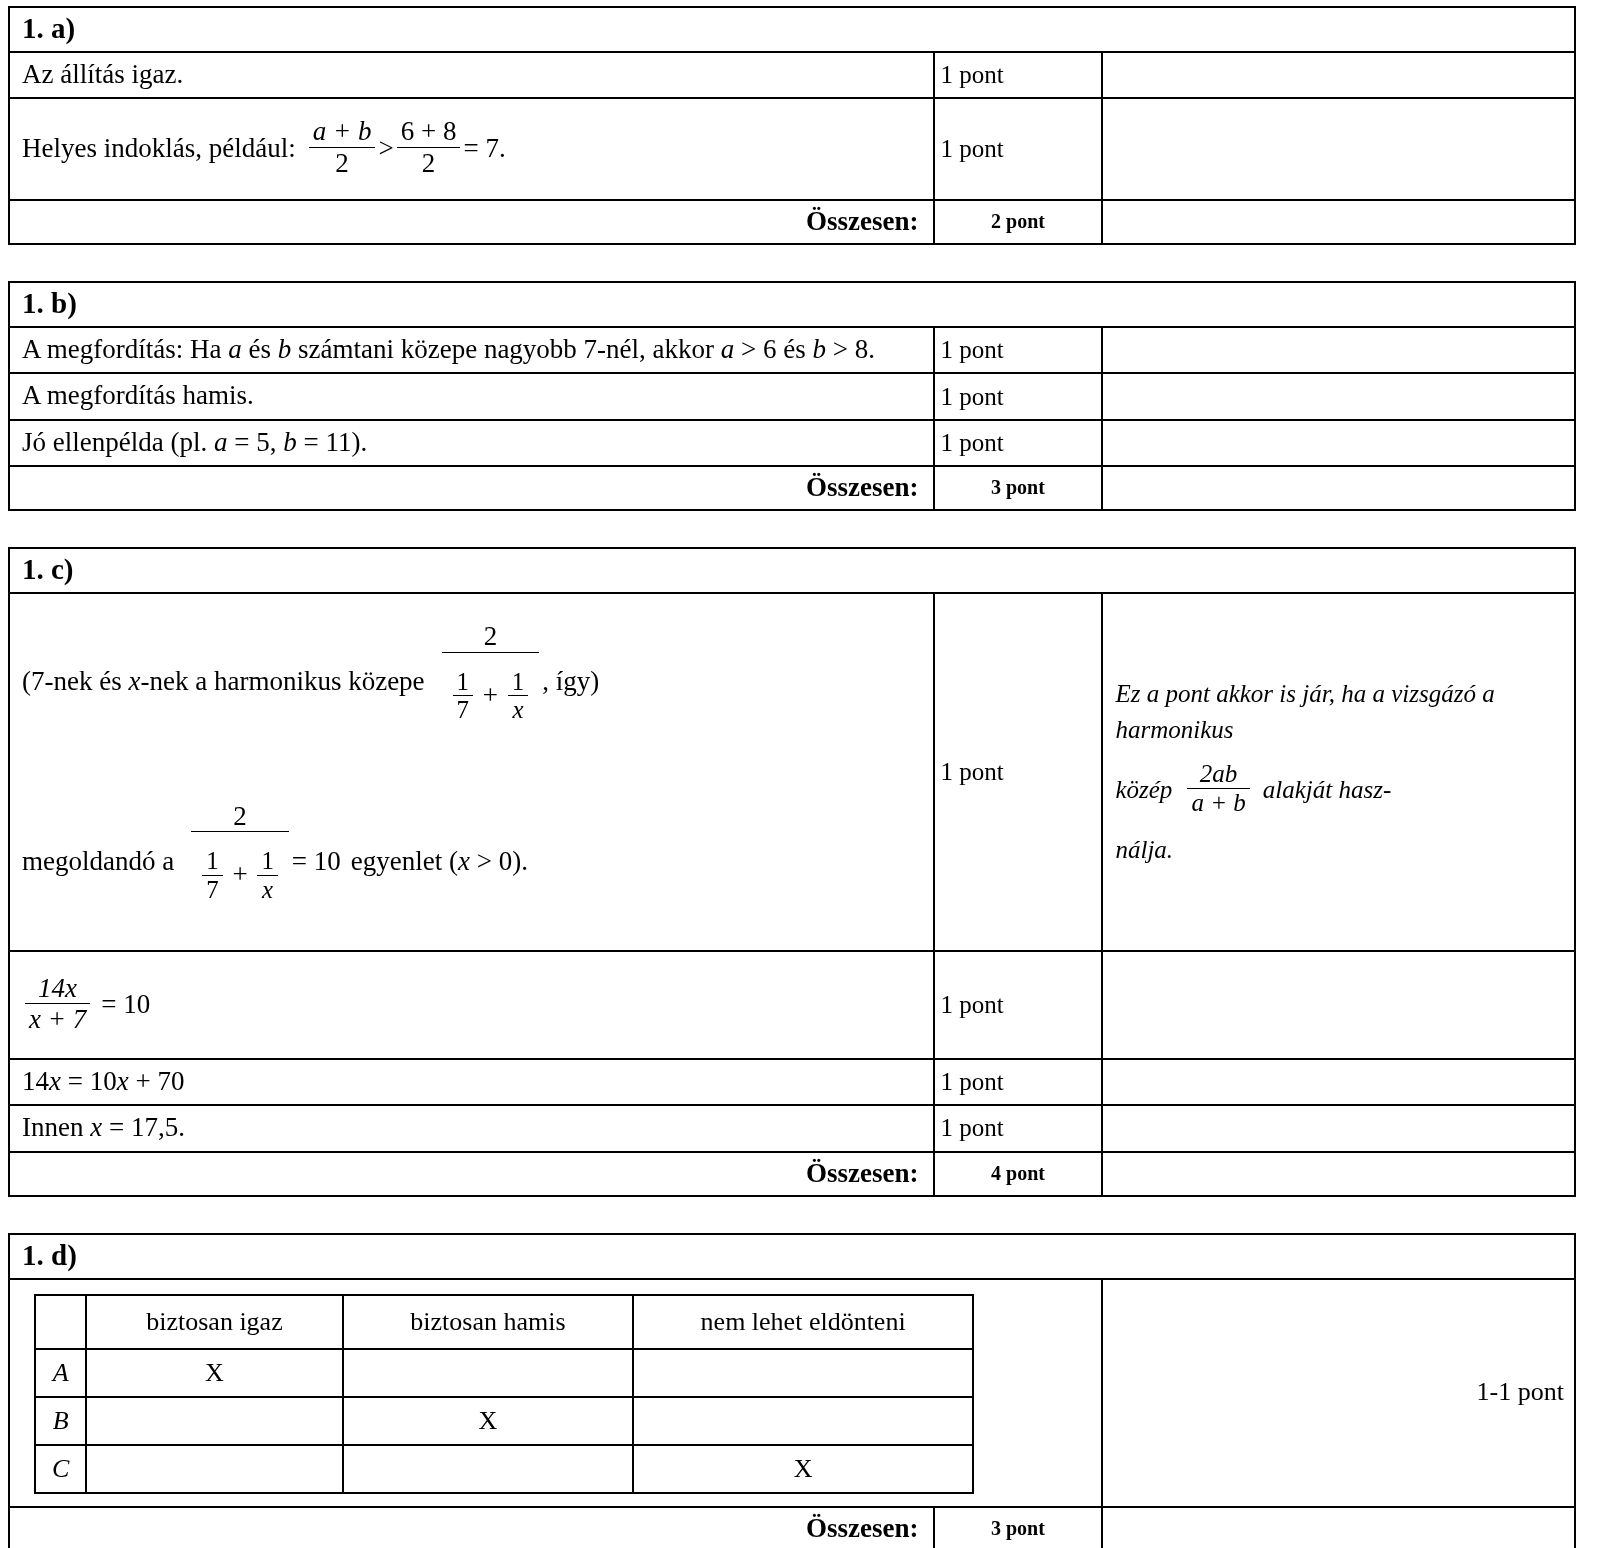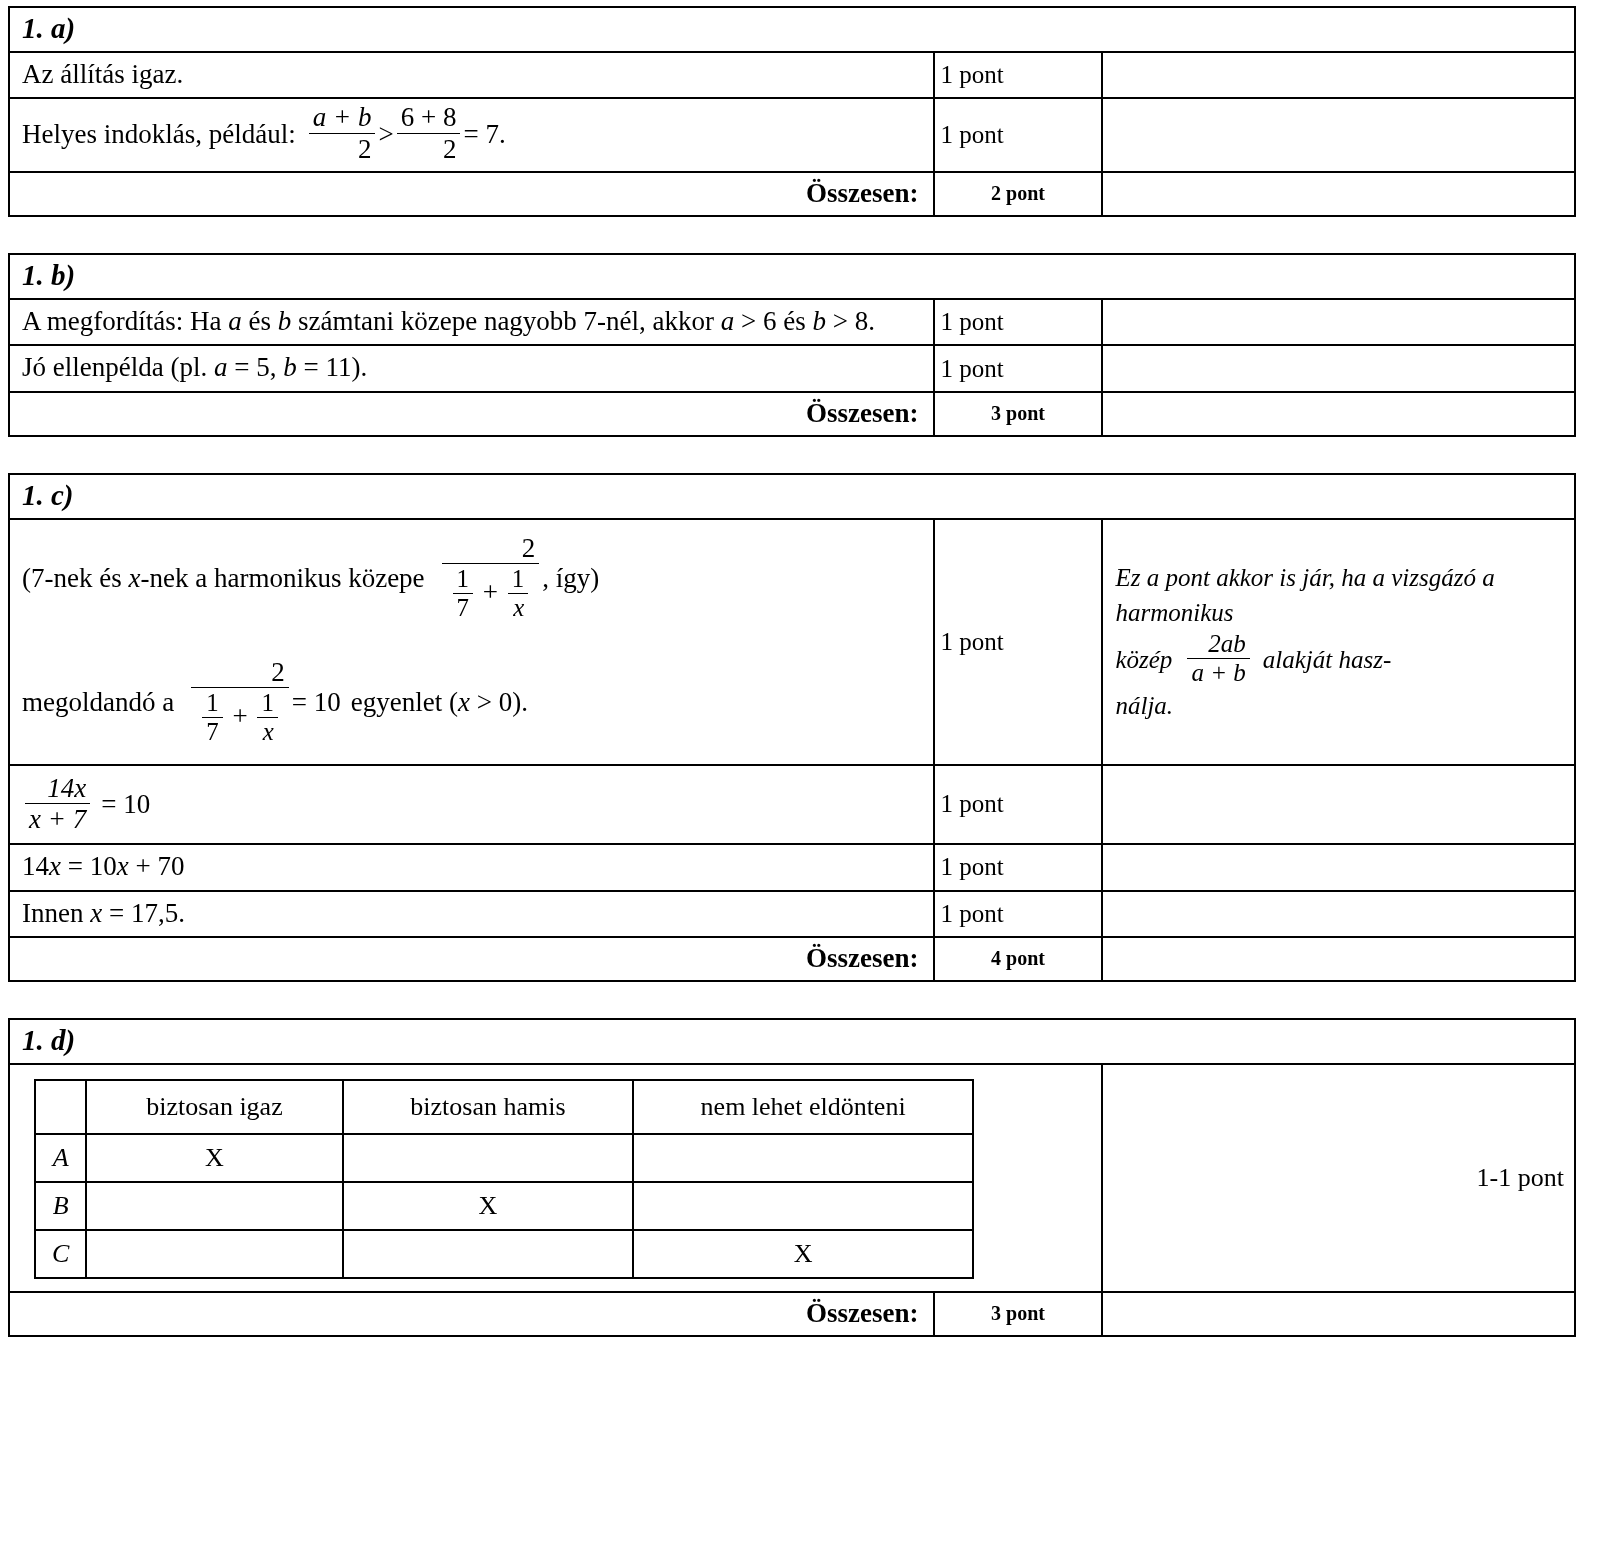--- a/index.html
+++ b/index.html
@@ -35,21 +35,20 @@
   
   .col-main { width: 810px; }
   .col-pts  { width: 148px; }
   .col-note { width: 414px; }
 
   .hdr {
     font-size: 29px;
     font-weight: bold;
     padding: 5px 0 6px 12px !important;
     line-height: 1.1;
-    font-style: italic;
   }
   .cell-text {
     font-size: 27px;
     padding: 4px 8px 6px 12px !important;
     line-height: 1.28;
   }
   .pts {
     font-size: 25px;
     text-align: left;
     padding: 6px 6px !important;
@@ -73,23 +72,23 @@
     padding: 8px 10px 8px 12px !important;
     line-height: 1.42;
   }
   .empty { padding: 0 !important; }
 
   
   .it { font-style: italic; }
   .frac {
     display: inline-block;
     vertical-align: middle;
-    text-align: right;
+    text-align: center;
     line-height: 1.12;
-    margin: 0 3px;
+    margin: 14px 3px;
     position: relative;
     top: -1px;
   }
   .frac > .num { display: block; padding: 0 4px; }
   .frac > .den { display: block; padding: 0 4px; border-top: 1.6px solid #000; }
   .frac.sm { font-size: 0.92em; }
   .mathline {
     display: flex;
     align-items: center;
     flex-wrap: wrap;
@@ -182,20 +181,25 @@
       </colgroup>
     <tbody>
         <tr>
       <td class="hdr" colspan="3">1. b)</td>
     </tr>
     <tr>
       <td class="cell-text">
         <span>A megfordítás: Ha <span class="it">a</span> és <span class="it">b</span> számtani közepe nagyobb
         7-nél, akkor <span class="it">a</span> &gt; 6 és <span class="it">b</span> &gt; 8.</span>
       </td>
+      <td class="pts">1 pont</td>
+      <td class="empty"></td>
+    </tr>
+    <tr>
+      <td class="cell-text">A megfordítás hamis.</td>
       <td class="pts">1 pont</td>
       <td class="empty"></td>
     </tr>
     <tr>
       <td class="cell-text">
         Jó ellenpélda (pl. <span class="it">a</span> = 5, <span class="it">b</span> = 11).
       </td>
       <td class="pts">1 pont</td>
       <td class="empty"></td>
     </tr>

